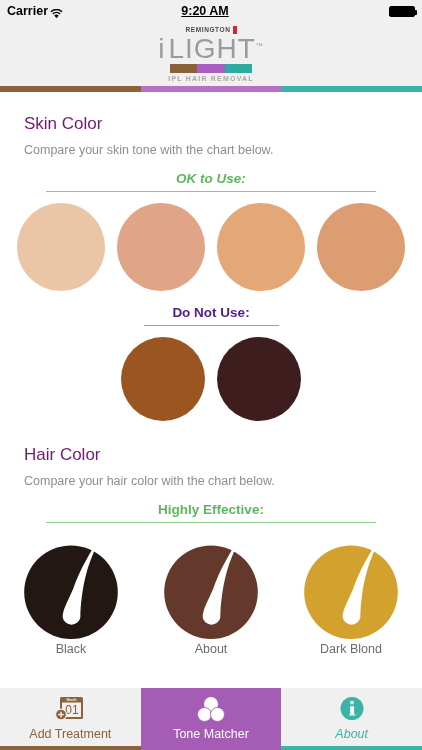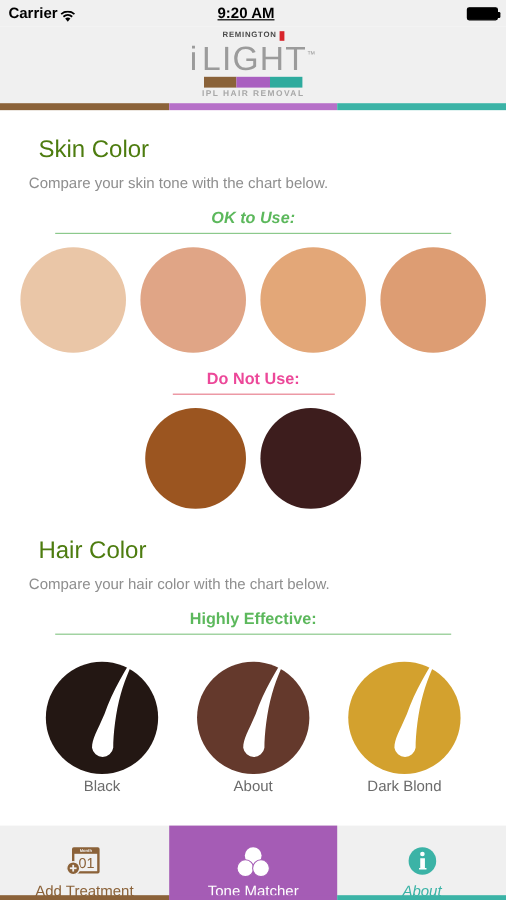--- a/index.html
+++ b/index.html
@@ -53,52 +53,52 @@
     font-weight:bold;
   }
 
   
   .stripe{ display:flex; height:6px; width:100%; }
   .stripe > div{ height:100%; }
 
   
   .content{ position:relative; background:#fff; height:586px; overflow:hidden;}
   .section-title{
-    font-size:20px; color:#4d7c0f; font-weight:normal; padding:0 32px;
+    font-size:17px; color:#701a75; font-weight:normal; padding:0 24px;
   }
   .section-sub{
     font-size:12.5px; color:#8e8e8e; padding:0 24px; margin-top:9px;
   }
   .band-label{
     text-align:center; font-weight:bold; font-size:13.5px; margin-top:14px;
   }
   .band-label.ok{ color:#5cb85c; }
   .band-label.no{ color:#e01b30; }
   .rule{ height:1px; margin:5px auto 0; }
   .rule.ok{ background:#8cc98c; width:330px; }
   .rule.no{ background:#e8808f; width:135px; }
 
   .circle-row{ display:flex; justify-content:center; gap:12px; margin-top:11px;}
   .skin-circle{ width:88px; height:88px; border-radius:50%; }
   .dark-circle{ width:84px; height:84px; border-radius:50%; }
 
   
-  .hair-row{ display:flex; justify-content:center; gap:22px; margin-top:12px; }
+  .hair-row{ display:flex; justify-content:center; gap:36px; margin-top:12px; }
   .hair-item{ display:flex; flex-direction:column; align-items:center; width:104px;}
   .hair-disc{ width:104px; height:104px; }
   .hair-label{ font-size:12.5px; color:#6b6b6b; margin-top:3px; }
 
   
   .tabbar{
     position:absolute; bottom:0; left:0; width:422px; height:62px;
     display:flex; background:#f0f0f0;
   }
   .tab{
     flex:1 1 0; display:flex; flex-direction:column; align-items:center;
-    justify-content:flex-end; position:relative;
+    justify-content:flex-start; padding-top:6px; position:relative;
   }
   .tab.active{ background:#a55cb5; }
   .tab-label{ font-size:12.5px; margin-top:3px; }
   .tab-underline{ position:absolute; bottom:0; left:0; right:0; height:4px;}
   .tab-icon{ height:30px; display:flex; align-items:center; justify-content:center;}
 </style>
 </head>
 <body>
 
 <div class="statusbar">
@@ -152,21 +152,21 @@
   <div class="band-label ok" style="color: rgb(92, 184, 92); font-style: italic;">OK to Use:</div>
   <div class="rule ok"></div>
 
   <div class="circle-row">
     <div class="skin-circle" style="background: rgb(234, 198, 167);"></div>
     <div class="skin-circle" style="background: rgb(224, 165, 134);"></div>
     <div class="skin-circle" style="background: rgb(227, 167, 120);"></div>
     <div class="skin-circle" style="background: rgb(221, 157, 115);"></div>
   </div>
 
-  <div class="band-label no" style="color: #ec4899;">Do Not Use:</div>
+  <div class="band-label no" style="color: #4c1d95;">Do Not Use:</div>
   <div class="rule no"></div>
 
   <div class="circle-row">
     <div class="dark-circle" style="background: rgb(155, 85, 32);"></div>
     <div class="dark-circle" style="background: rgb(61, 29, 29);"></div>
   </div>
 
   <div style="height:24px"></div>
 
   <div class="section-title">Hair Color</div>

